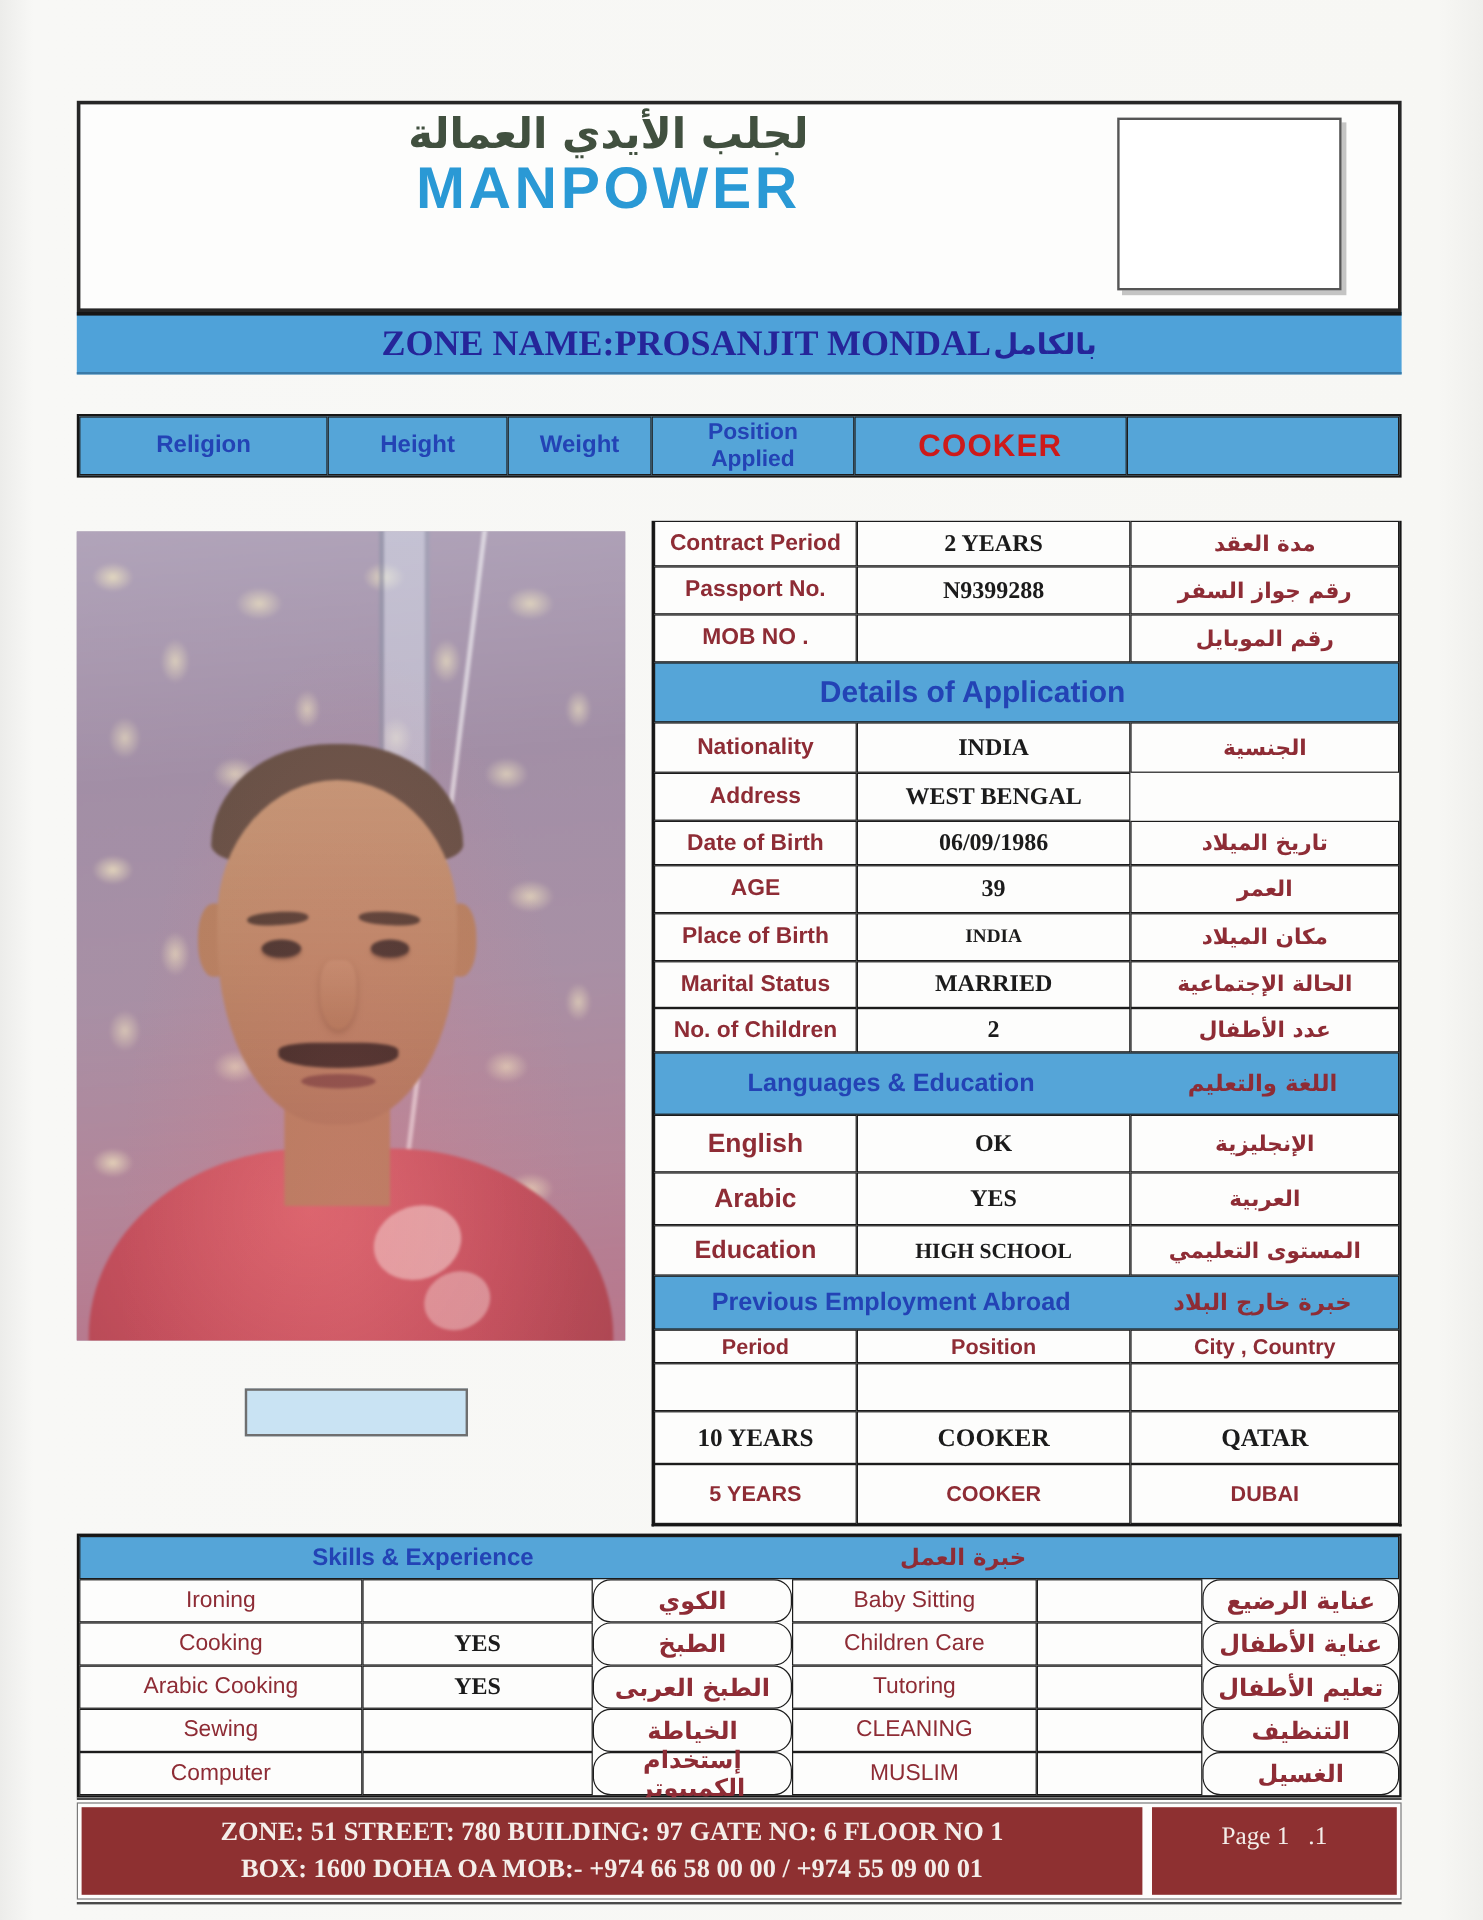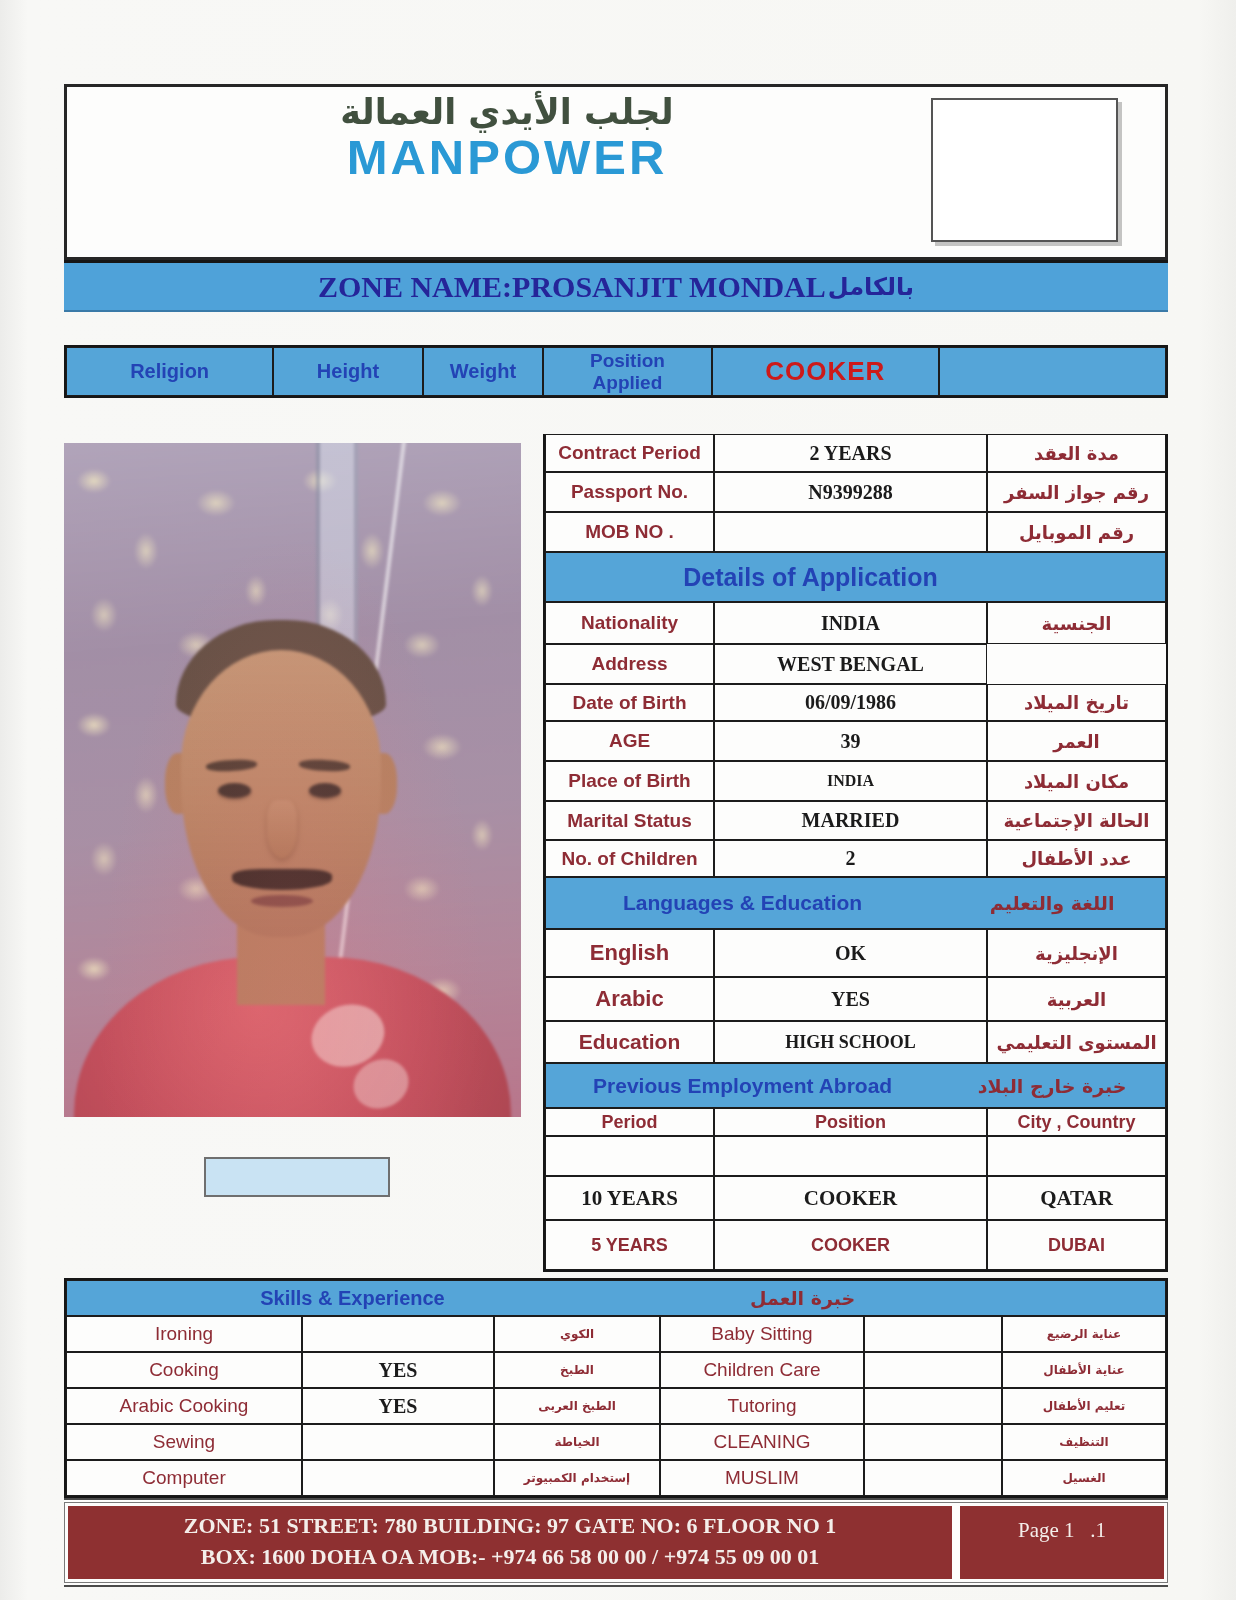--- a/index.html
+++ b/index.html
@@ -62,39 +62,39 @@
   .ph-neck{position:absolute;left:38%;top:70%;width:19%;height:13%;background:#aa7550;}
   .ph-torso{position:absolute;left:3%;bottom:-3%;width:94%;height:27%;background:radial-gradient(circle at 42% 28%,#d4545e,#ba404f 58%,#a23845);border-radius:42% 42% 0 0/85% 85% 0 0;}
   .ph-print1{position:absolute;left:54%;bottom:8%;width:16%;height:9%;background:rgba(245,240,235,.55);border-radius:50%;transform:rotate(-18deg);}
   .ph-print2{position:absolute;left:63%;bottom:2%;width:12%;height:7%;background:rgba(245,240,235,.45);border-radius:50%;transform:rotate(-22deg);}
   .ph-haze{position:absolute;inset:0;background:radial-gradient(ellipse at 50% 88%,rgba(233,120,130,.26),transparent 60%),linear-gradient(rgba(255,244,246,.10),rgba(248,175,175,.12));}
   .blue-box{margin-top:40px;margin-left:140px;width:186px;height:40px;background:#c9e3f3;border:2px solid #6f6f6f;box-sizing:border-box;}
 
   
   .right-pane{position:absolute;left:543px;top:434px;width:625px;border:2px solid #161616;border-top:none;box-sizing:border-box;background:#fdfdfc;}
   .rrow{display:flex;}
-  .rrow .c1{width:169px;} .rrow .c2{width:273px;} .rrow .c3{width:228px;flex:1;}
+  .rrow .c1{width:169px;} .rrow .c2{width:228px;} .rrow .c3{width:228px;flex:1;}
   .rbanner{background:#55a5d8;display:flex;align-items:center;box-sizing:border-box;border:1px solid #1c1c1c;}
   .rb-en{width:397px;text-align:center;color:#2343b5;font-weight:bold;font-size:21px;}
   .rb-ar{width:228px;text-align:center;color:#8e2c35;font-weight:bold;font-size:19px;font-family:"DejaVu Sans",sans-serif;}
   .rb-full{width:100%;text-align:center;padding-right:90px;box-sizing:border-box;color:#2343b5;font-weight:bold;font-size:25px;}
   .small-serif{font-size:16px;}
   .emp-hdr{color:#8e2c35;font-weight:bold;font-size:18px;}
   .emp-maroon{color:#8e2c35;font-weight:bold;font-size:18px;font-family:"Liberation Sans",sans-serif;}
 
   
   .skills{position:absolute;left:64px;top:1278px;width:1104px;border:2px solid #161616;box-sizing:border-box;background:#fdfdfc;}
   .sk-banner{height:36px;background:#55a5d8;display:flex;align-items:center;box-sizing:border-box;border:1px solid #1c1c1c;}
   .sk-ttl{width:52%;text-align:center;color:#2343b5;font-weight:bold;font-size:20px;}
   .sk-ttl-ar{width:30%;text-align:center;color:#8e2c35;font-weight:bold;font-size:19px;font-family:"DejaVu Sans",sans-serif;}
   .sk-row{display:flex;height:36px;}
   .sk-row .s1{width:236px;} .sk-row .s2{width:192px;} .sk-row .s3{width:166px;}
   .sk-row .s4{width:204px;} .sk-row .s5{width:138px;} .sk-row .s6{width:168px;flex:1;}
   .sk-lbl{color:#8e2c35;font-weight:500;font-size:19px;}
-  .sk-ar{color:#8e2c35;font-weight:bold;font-size:12px;font-family:"DejaVu Sans",sans-serif;}
+  .sk-ar{color:#8e2c35;font-weight:bold;font-size:20px;font-family:"DejaVu Sans",sans-serif;border-radius:15px;}
 
   
   .footer-wrap{position:absolute;left:64px;top:1498px;width:1104px;border-top:2px solid #4a4a4a;border-bottom:2px solid #4a4a4a;padding:2px 0;box-sizing:border-box;background:#fdfdfc;}
   .footer{display:flex;gap:8px;border:1px solid #7a7a7a;padding:3px;box-sizing:border-box;}
   .addr-cell{flex:1;background:#8e3031;color:#f4eeea;text-align:center;font-family:"Liberation Serif",serif;font-weight:bold;font-size:22px;line-height:1.4;padding:5px 0 6px 0;}
   .page-cell{width:204px;background:#8e3031;color:#f4eeea;display:flex;align-items:flex-start;justify-content:center;font-family:"Liberation Serif",serif;font-size:21px;padding-top:12px;white-space:pre;}
 </style>
 </head>
 <body>
 

